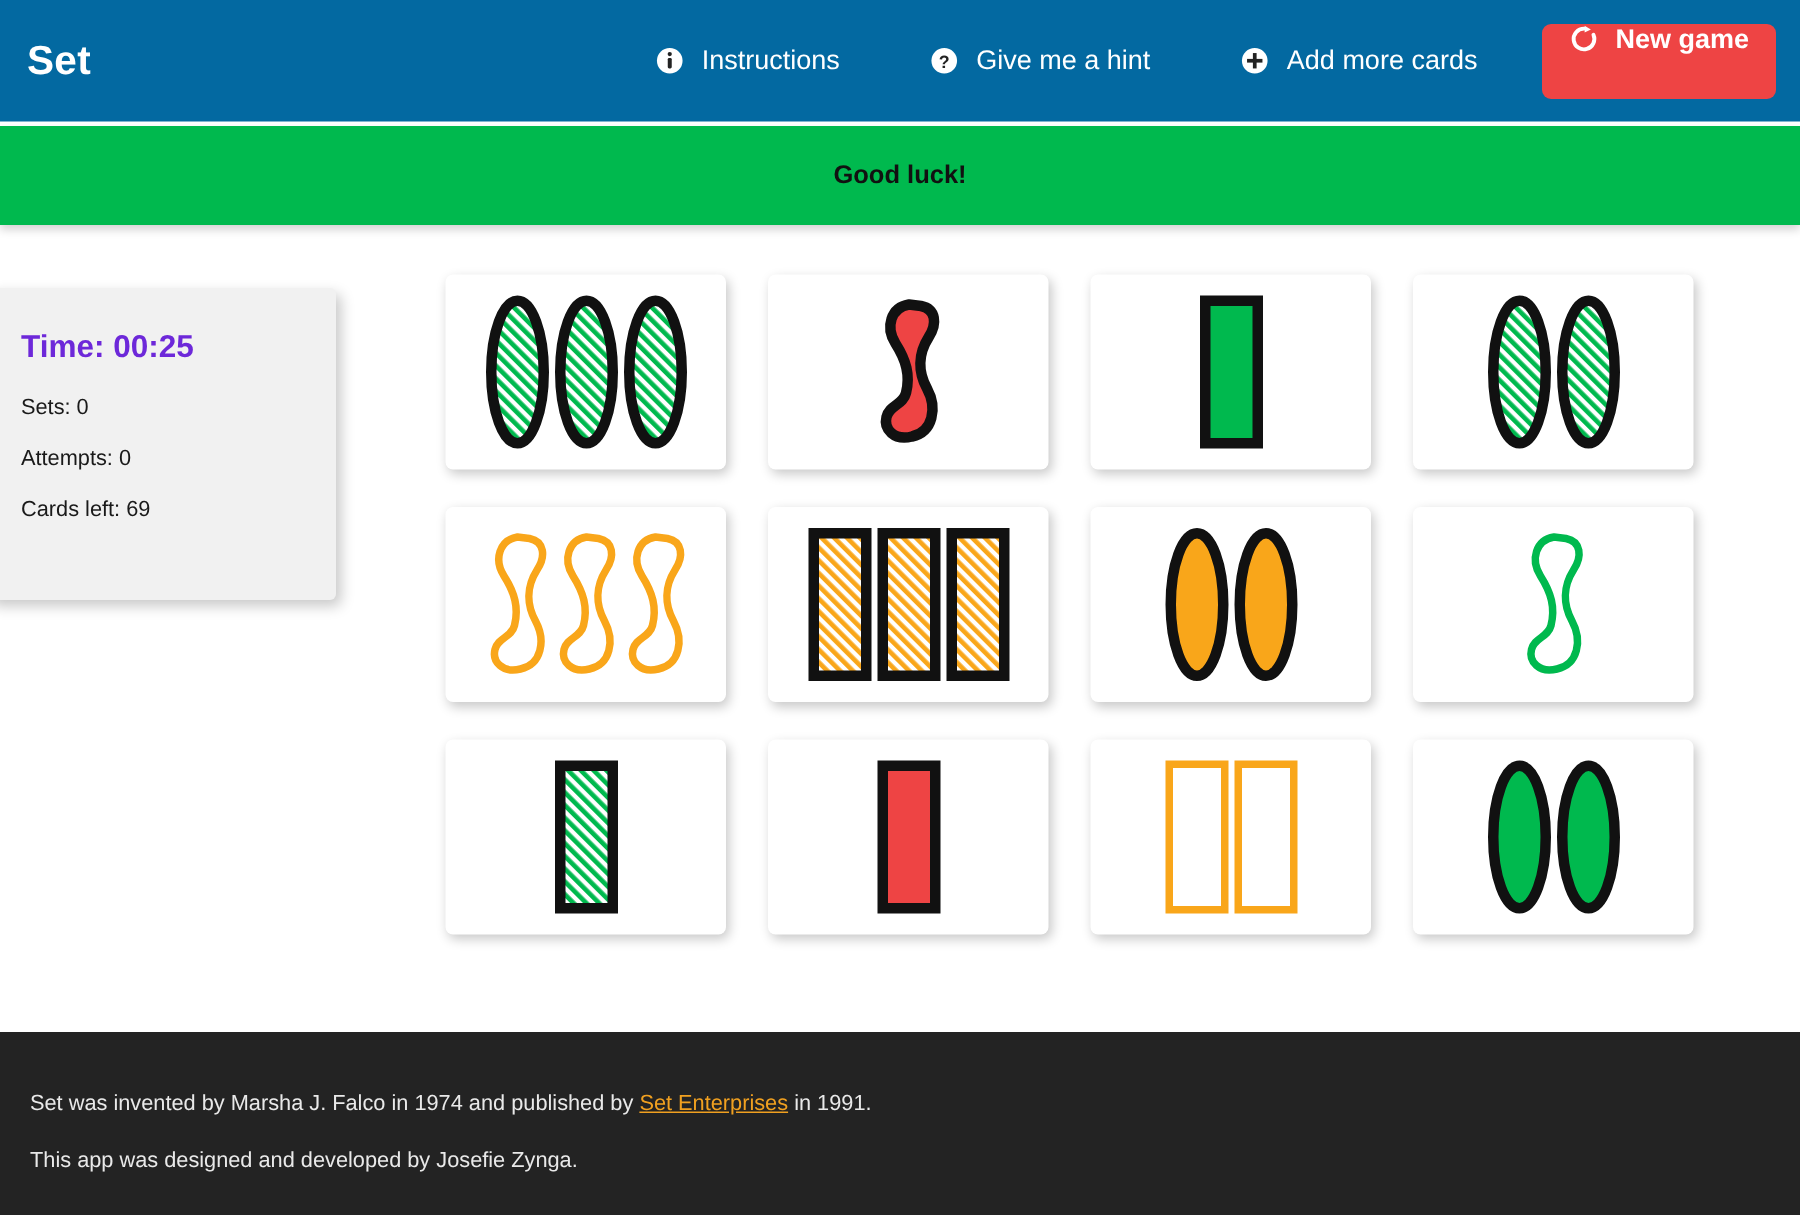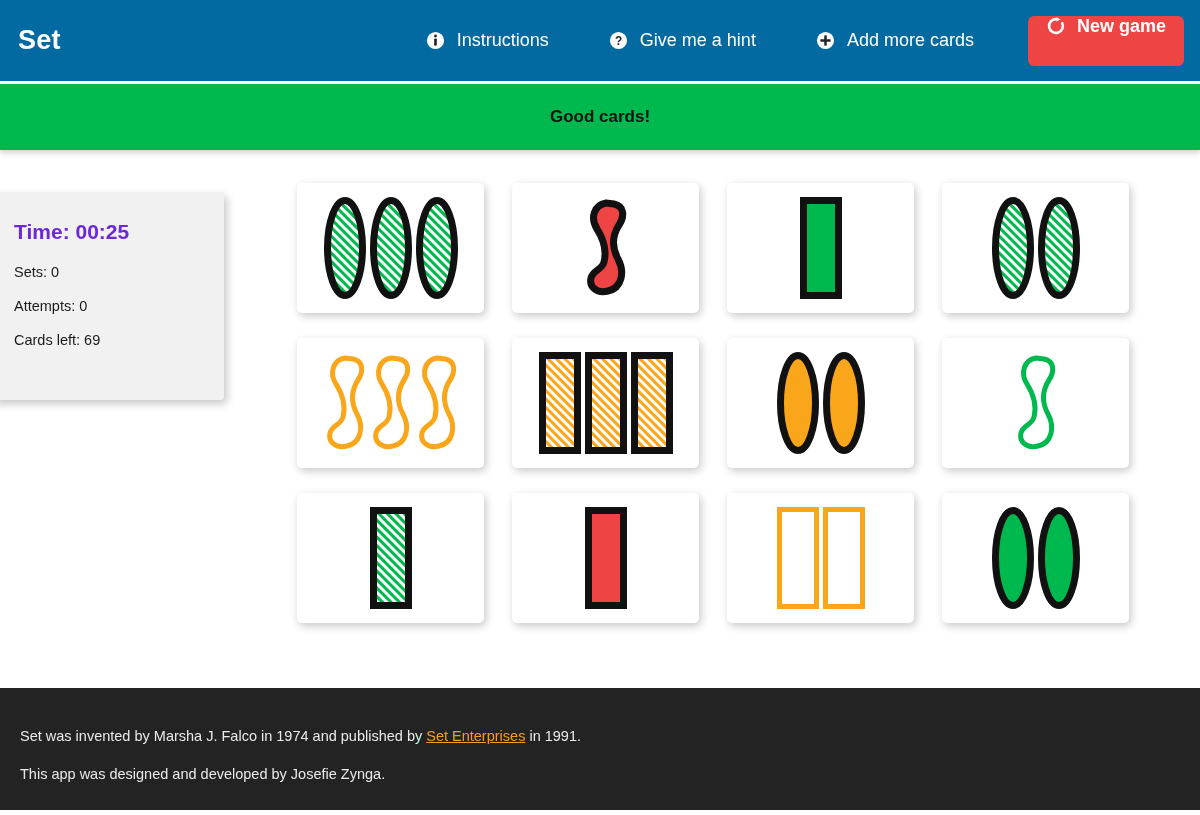--- a/index.html
+++ b/index.html
@@ -23,21 +23,21 @@
     letter-spacing:.2px; line-height:1;
   }
   .nav {
     margin-left:auto; display:flex; align-items:center; height:100%;gap:13px;
   }
   .nav-item {
     display:flex; align-items:center; gap:11px;
     color:#ffffff; font-size:18px; cursor:pointer;
     padding:0 0 0 0; margin-right:47px; white-space:nowrap;
   }
-  .nav-item:last-of-type { margin-right:15px; }
+  .nav-item:last-of-type { margin-right:4px; }
   .nav-ico { display:flex; align-items:center; justify-content:center; width:20px; height:20px; }
   .nav-ico svg { display:block; }
 
   .newgame {
     display:flex; align-items:flex-start; gap:11px;
     background:#ee4444; color:#fff; font-size:18px; font-weight:bold;
     border:none; border-radius:6px; height:50px; padding:0 18px;
     margin-right:16px; margin-left:26px; cursor:pointer;
     font-family:"Liberation Sans", sans-serif;
   }
@@ -134,21 +134,21 @@
             <path d="M10.4 1.2 L10.4 5.6 L14.6 3.6 Z" fill="#ffffff"></path>
           </svg>
         </span>
         <span>New game</span>
       </button>
 
     </div>
   </div>
 
   <div class="banner">
-    <span>Good cards!</span>
+    <span>Good luck!</span>
   </div>
 
   <div class="stats">
     <p class="time">Time: 00:25</p>
     <p class="line">Sets: 0</p>
     <p class="line">Attempts: 0</p>
     <p class="line">Cards left: 69</p>
   </div>
 
   <div class="board" id="board">

